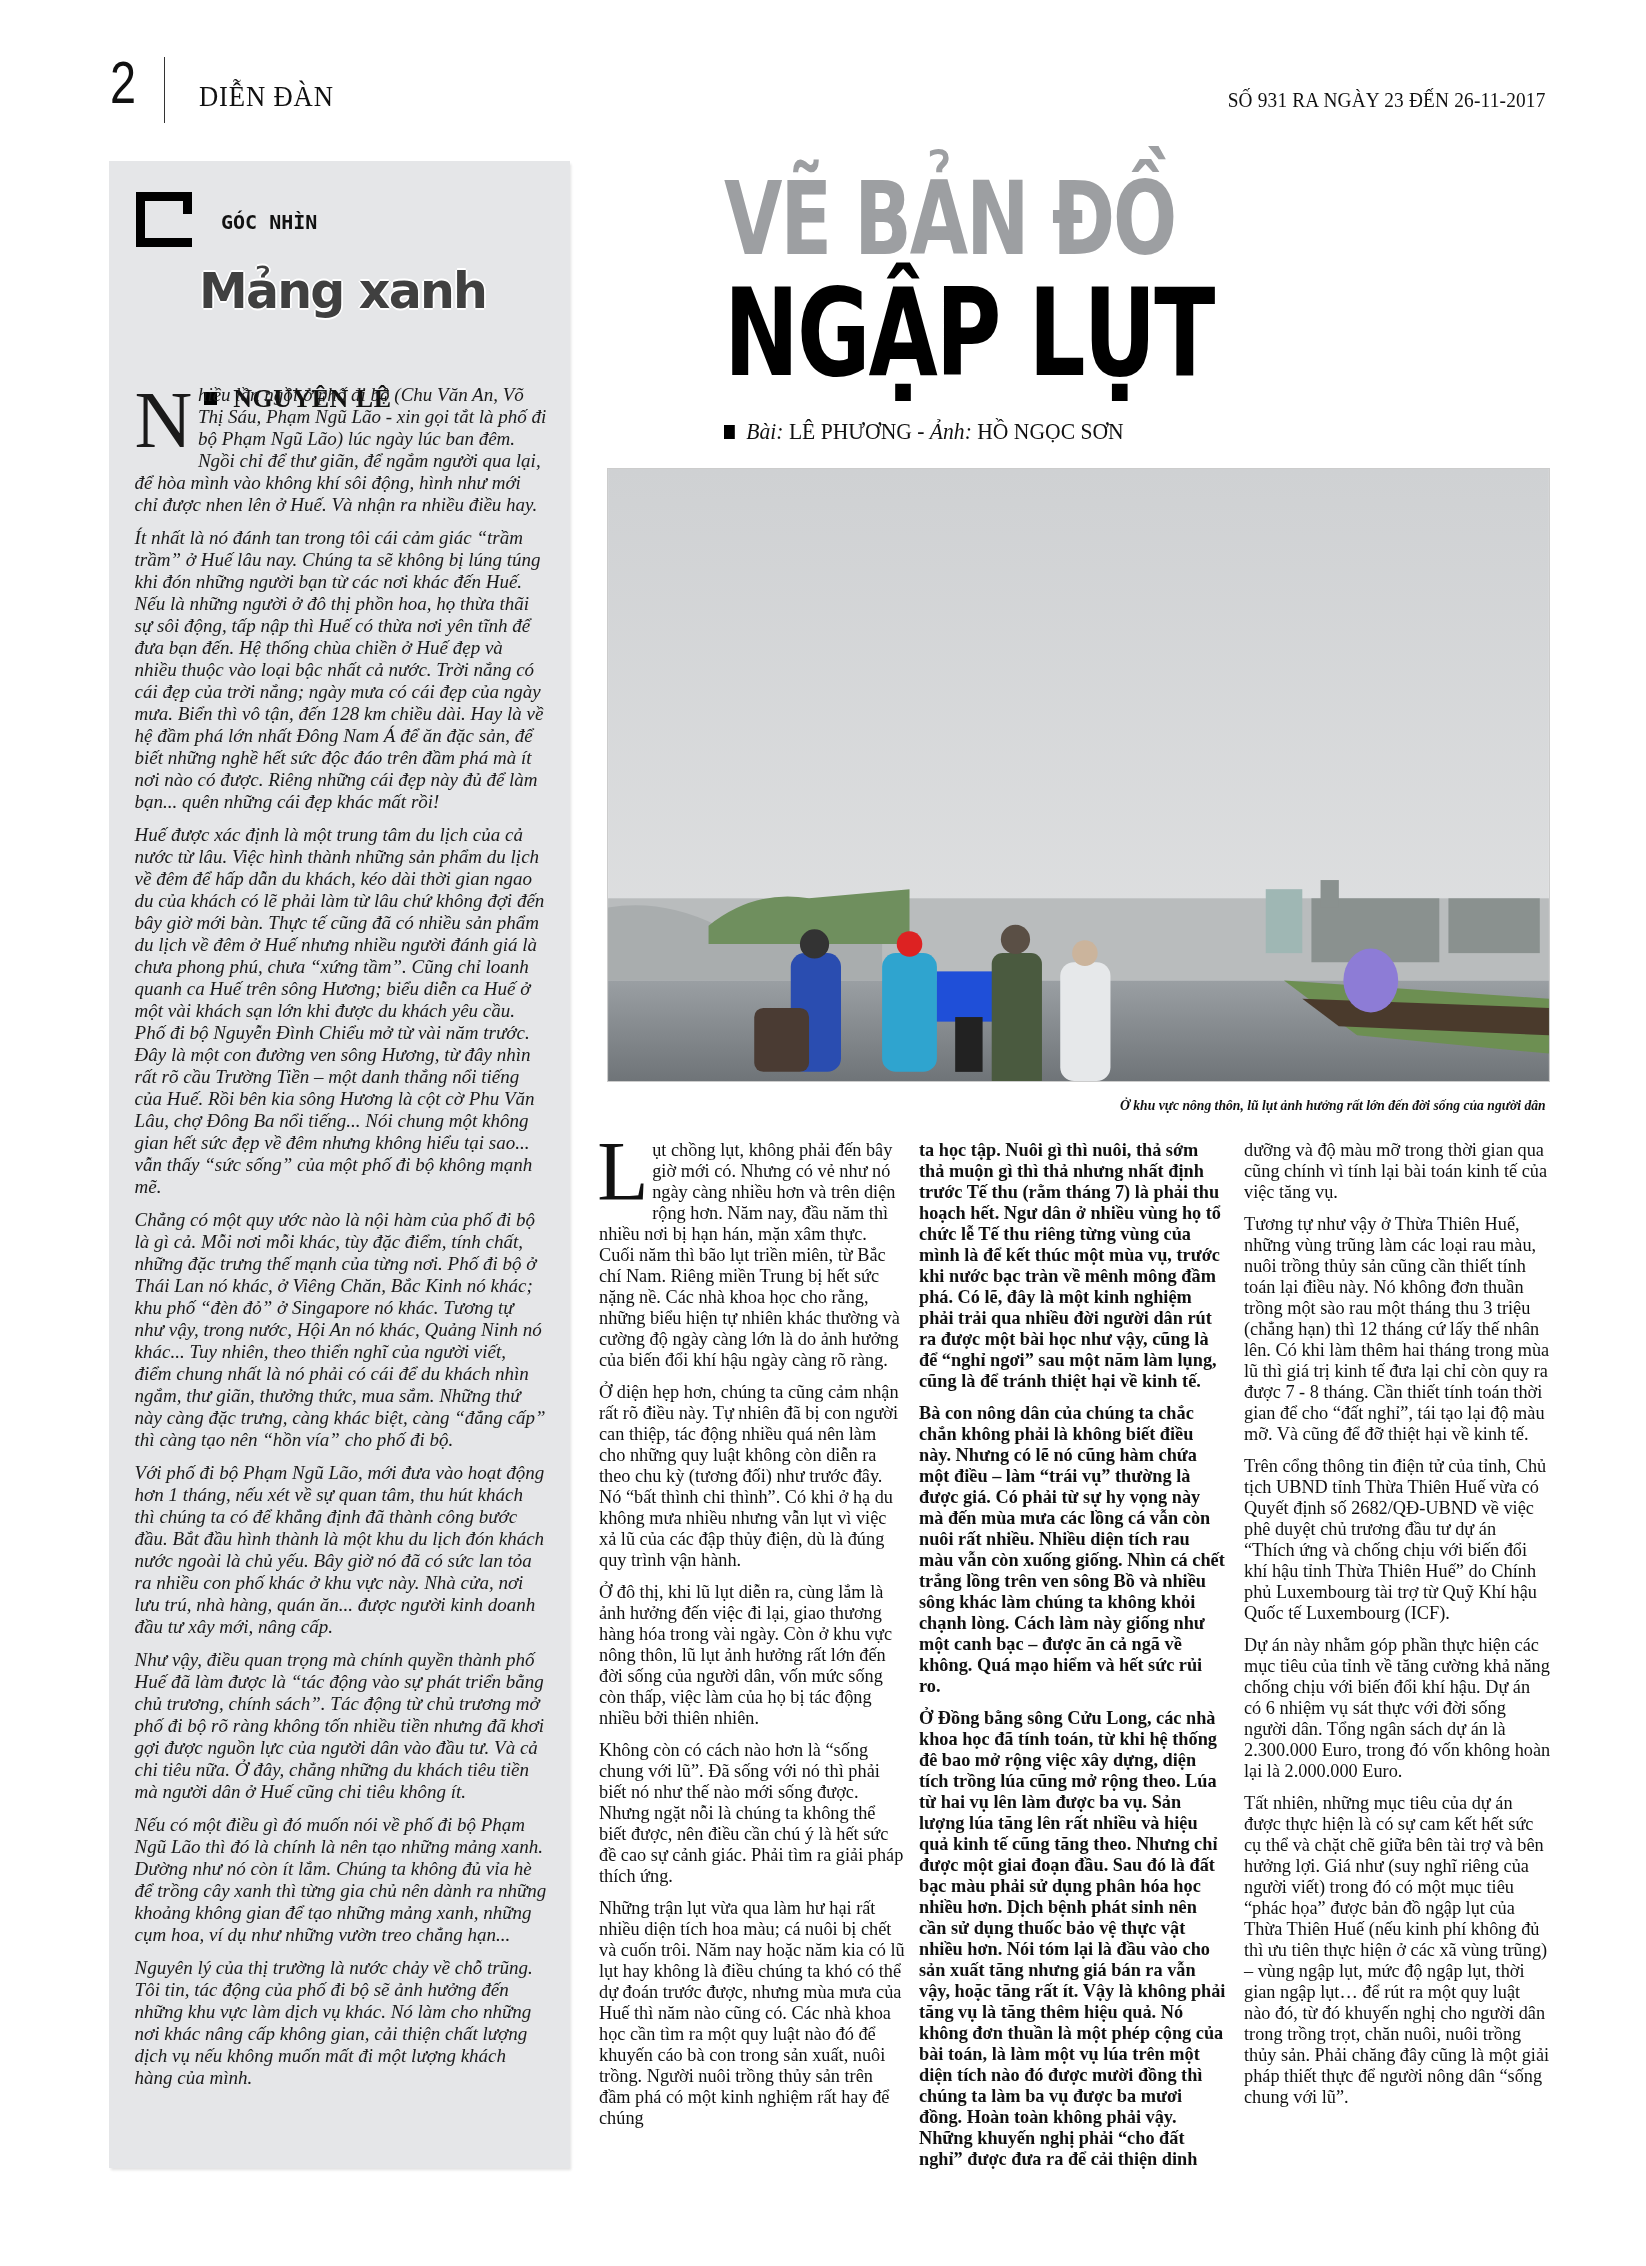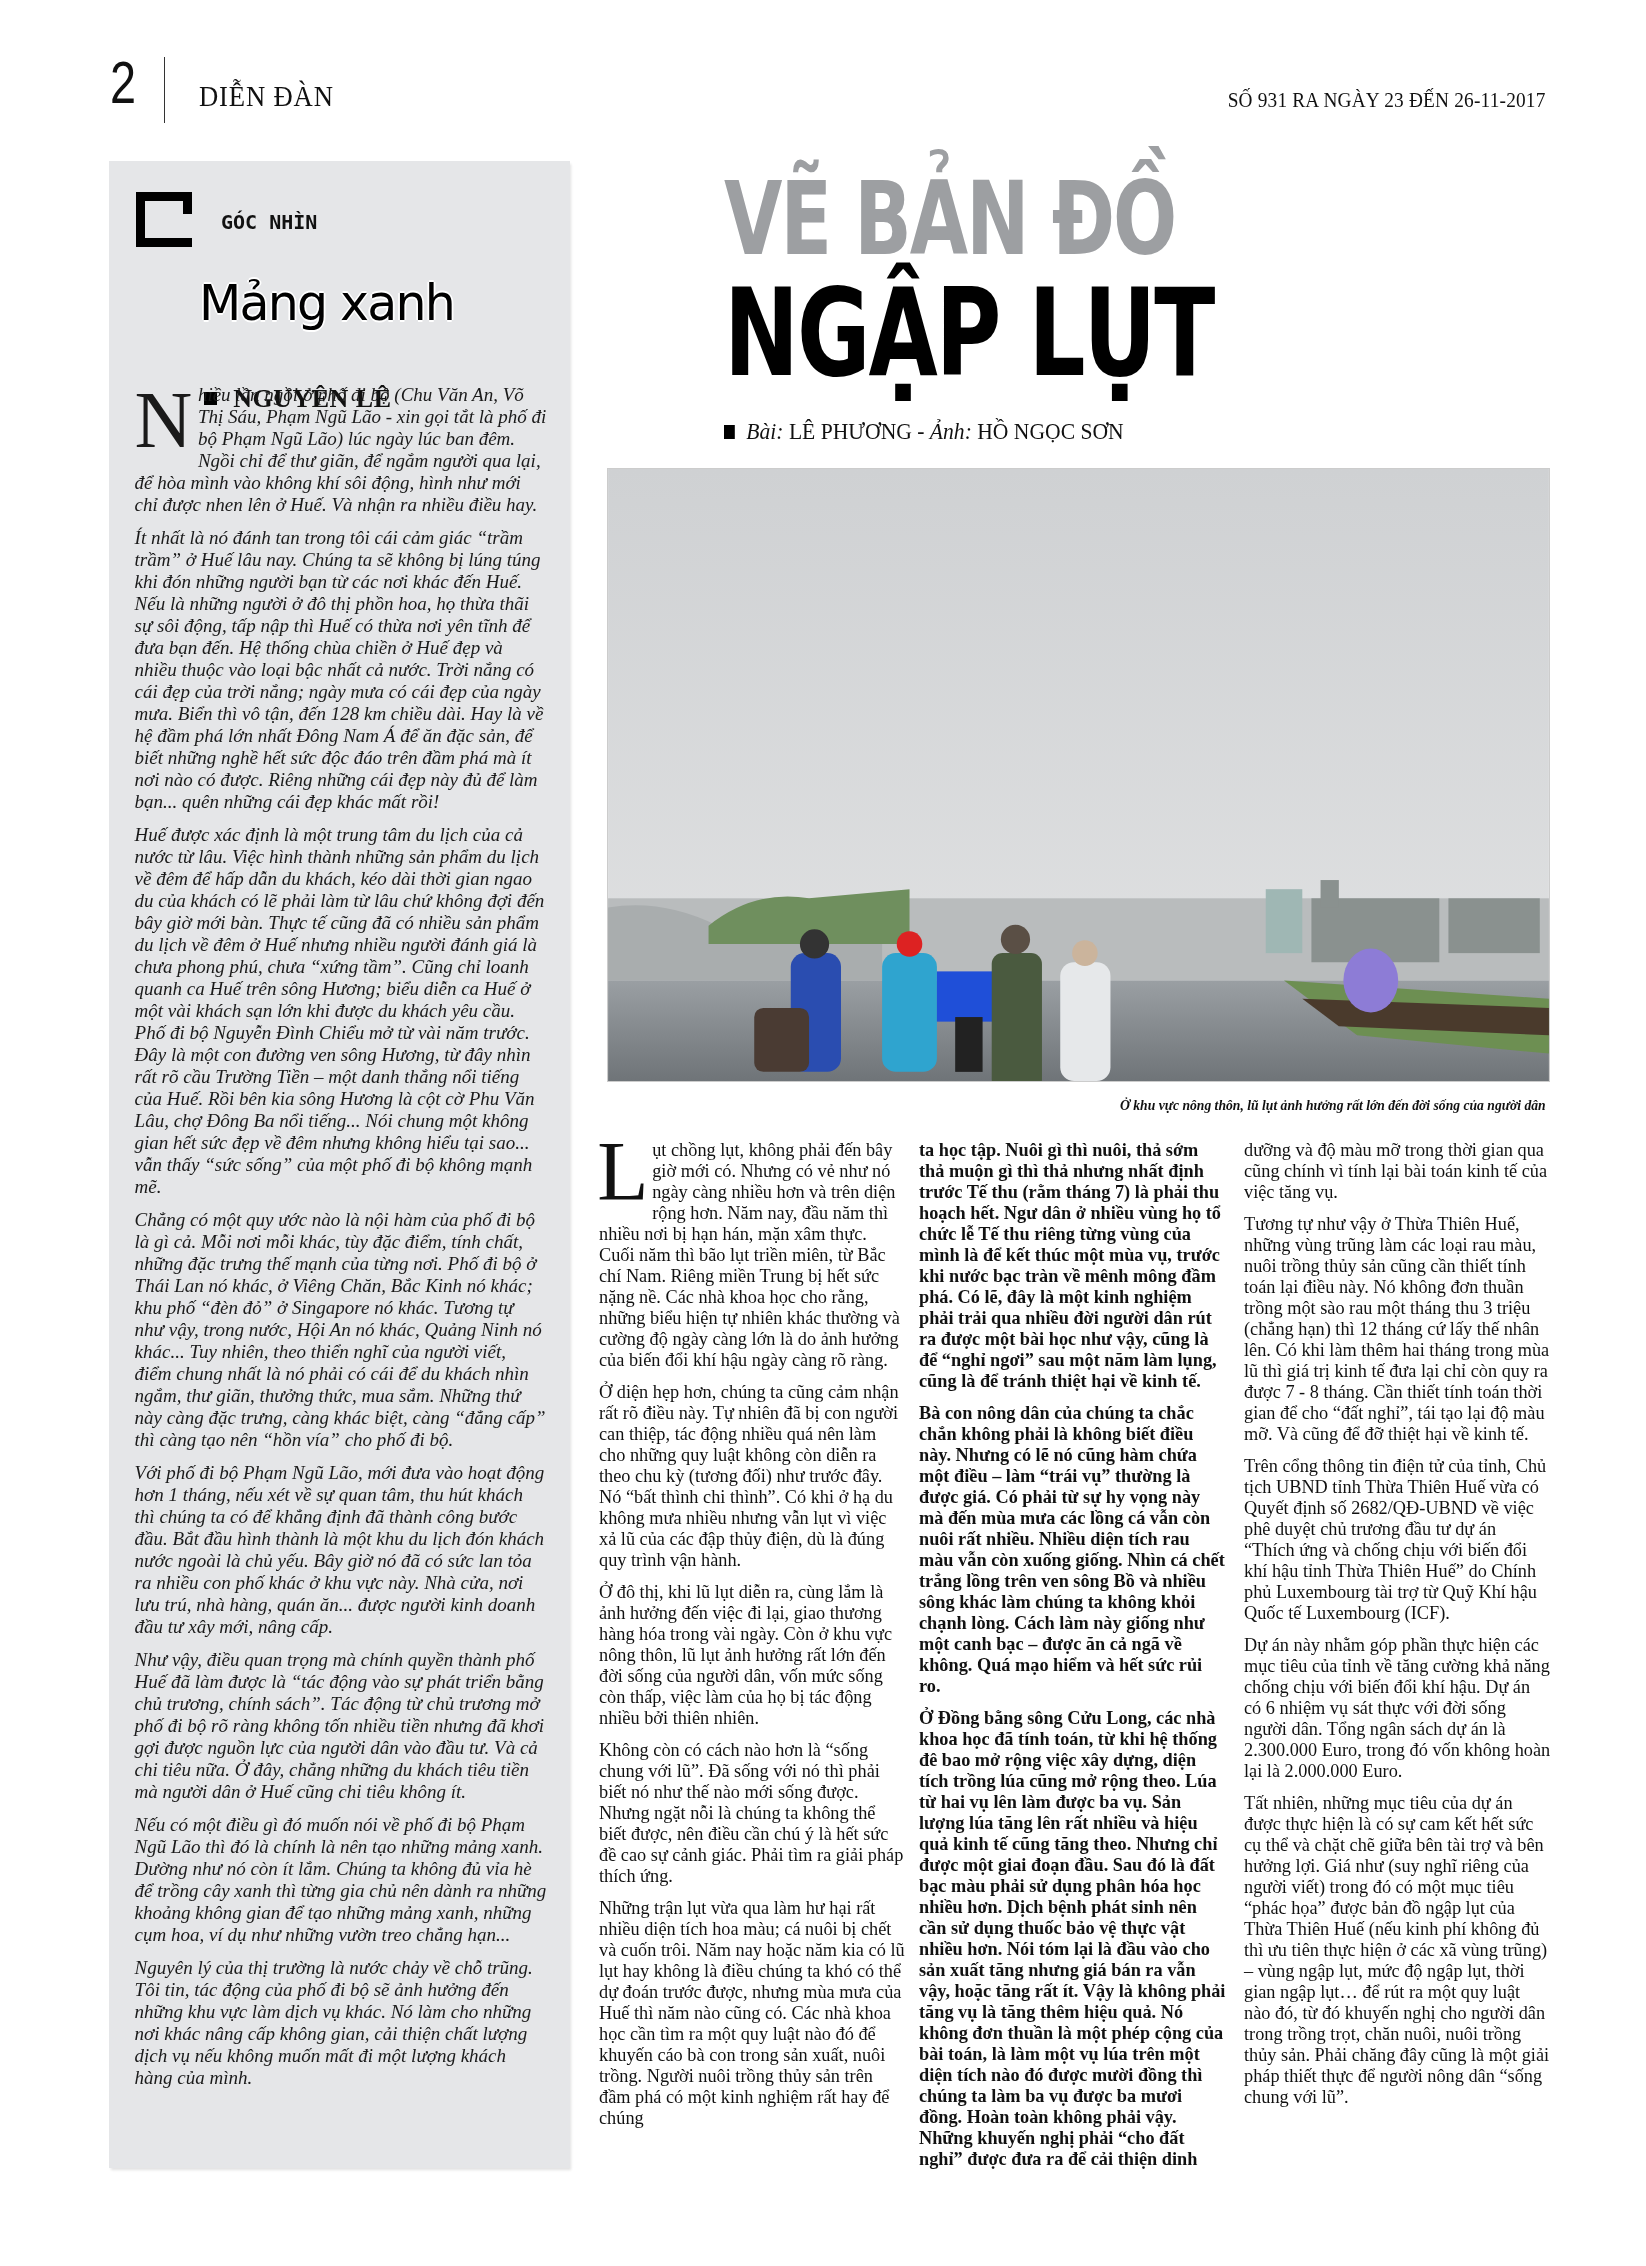--- a/index.html
+++ b/index.html
@@ -10,21 +10,21 @@
   .hdr-rule { position:absolute; left:164px; top:57px; width:0.9px; height:66px; background:#333; }
   .section-name { position:absolute; left:199px; top:80px; font-size:29px; letter-spacing:0.9px; transform:scaleX(0.92); transform-origin:left top; }
   .issue-info { position:absolute; right:101px; top:88px; font-size:21px; letter-spacing:0.2px; transform:scaleX(0.92); transform-origin:right top; }
 
   
   .sidebar { position:absolute; left:109px; top:161px; width:461px; height:2007px; background:#e5e6e8; box-shadow:1.8px 2.7px 2.7px rgba(0,0,0,0.12); }
   .gn-box { position:absolute; left:27.4px; top:31px; width:38px; height:37px; border:9.1px solid #000; border-right:none; }
   .gn-box::after { content:""; position:absolute; right:-9.1px; top:-9.1px; width:9.1px; height:22px; background:#000; }
   .gn-box::before { content:""; position:absolute; right:-9.1px; bottom:-9.1px; width:9.1px; height:9.1px; background:#000; }
   .gn-label { position:absolute; left:68px; top:49px; font-family:"DejaVu Sans Mono", monospace; font-weight:bold; font-size:20px; letter-spacing:0px;margin-left:44px; }
-  .side-title { position:absolute; left:90px; top:114px; font-family:"DejaVu Sans", sans-serif; font-weight:normal; font-size:49px; color:#000000; letter-spacing:-1.8px; -webkit-text-stroke:0px; text-shadow: 1.8px 0 0 #fff, -1.8px 0 0 #fff, 0 1.8px 0 #fff, 0 -1.8px 0 #fff; }
+  .side-title { position:absolute; left:90px; top:102px; font-family:"DejaVu Sans", sans-serif; font-weight:bold; font-size:49px; color:#404040; letter-spacing:-1.8px; -webkit-text-stroke:0px; text-shadow: 1.8px 0 0 #fff, -1.8px 0 0 #fff, 0 1.8px 0 #fff, 0 -1.8px 0 #fff; }
   .side-author { position:absolute; left:95px; top:179px; font-size:26px; font-weight:bold; letter-spacing:0.5px;margin-top:44px; }
   .side-author .sq { display:inline-block; width:12.8px; height:12.8px; background:#000; margin-right:16.4px; vertical-align:1.8px; }
   .side-body { position:absolute; left:25.6px; top:223px; width:413px; font-style:italic; font-size:19px; line-height:22px; color:#1a1a1a; }
   .side-body p { margin:0 0 11px 0; }
   .dropcap-n { float:left; font-size:80px; line-height:64px; margin:3.7px 5.5px 0 0; font-style:normal; font-family:"Liberation Serif", serif; }
 
   
   .hl1 { position:absolute; left:724px; top:164px; font-family:"DejaVu Sans", sans-serif; font-weight:bold; font-size:102px; color:#9d9fa2; letter-spacing:-2.7px; transform:scaleX(0.74); transform-origin:left top; line-height:110px; }
   .hl2 { position:absolute; left:724px; top:270px; font-family:"DejaVu Sans", sans-serif; font-weight:bold; font-size:121px; color:#000; letter-spacing:-2.7px; transform:scaleX(0.74); transform-origin:left top; line-height:128px; }
   .byline { position:absolute; left:724px; top:418px; font-size:24px; transform:scaleX(0.9); transform-origin:left top; }

